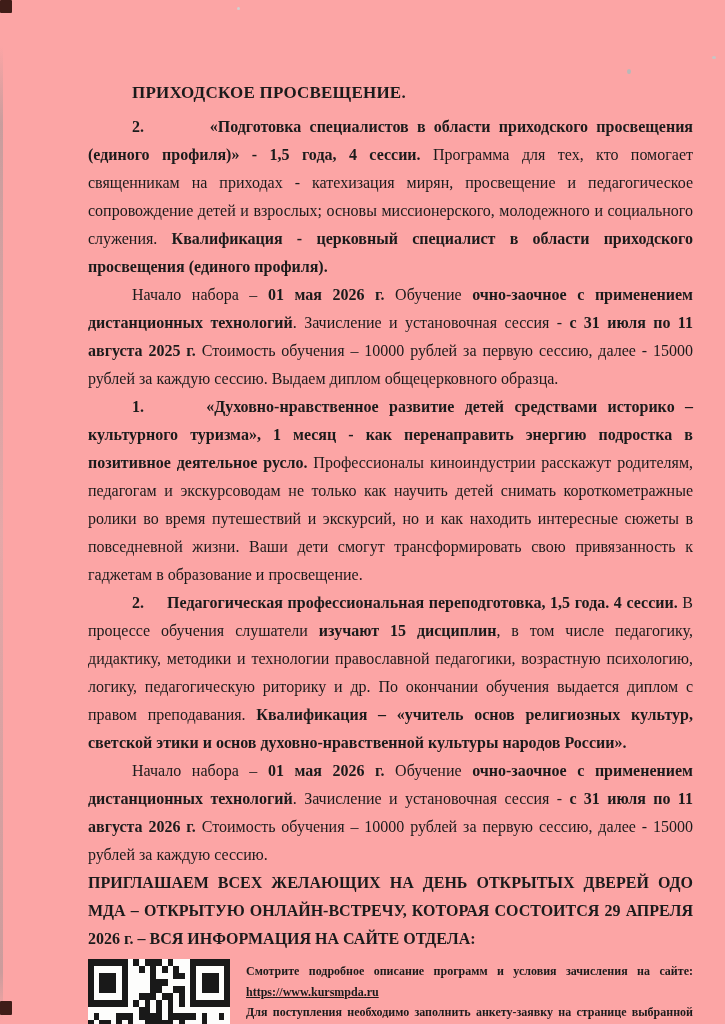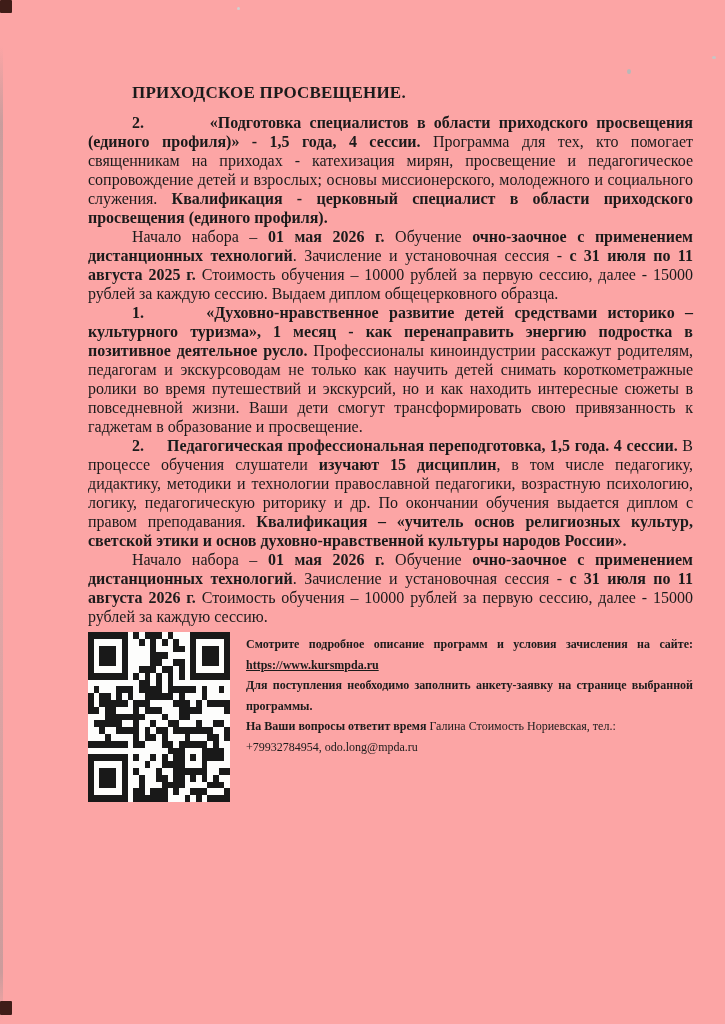--- a/index.html
+++ b/index.html
@@ -6,21 +6,21 @@
   .page{
     position:relative;
     width:725px;height:1024px;
     background:#fca5a5;
     font-family:"Liberation Serif","DejaVu Serif",serif;
     color:#1b1b1b;
     overflow:hidden;
     padding-left:28px;
   }
   .content{padding:82px 60px 0 60px;}
-  p.para{margin:0;font-size:16px;line-height:19px;text-align:justify;}
+  p.para{margin:0;font-size:16px;line-height:28px;text-align:justify;}
   .indent{text-indent:44px;}
   h1.h,h2.h{font-size:17px;line-height:21px;font-weight:bold;margin:0 0 10px 44px;letter-spacing:.2px;}
   h2.h{margin:6px 0 3px 44px;}
   .mt7{margin-top:7px;}
   .mt9{margin-top:9px;}
   .invite{margin-top:12px;font-weight:bold;font-size:16.5px;line-height:21px;text-align:justify;}
   .b{font-weight:bold;}
   .u{text-decoration:underline;}
   .qr-row{display:flex;margin-top:6px;}
   .qr-box{width:142px;margin-right:16px;}
@@ -60,20 +60,21 @@
     <h1 class="h">ПРИХОДСКОЕ ПРОСВЕЩЕНИЕ.</h1>
 
     <p class="para indent"><span class="b">2.&nbsp;&nbsp;&nbsp;&nbsp;&nbsp;&nbsp;&nbsp;&nbsp;«Подготовка специалистов в области приходского просвещения (единого профиля)» - 1,5 года, 4 сессии. </span><span>Программа для тех, кто помогает священникам на приходах - катехизация мирян, просвещение и педагогическое сопровождение детей и взрослых; основы миссионерского, молодежного и социального служения. </span><span class="b">Квалификация - церковный специалист в области приходского просвещения (единого профиля).</span></p>
     <p class="para indent"><span>Начало набора – </span><span class="b">01 мая 2026 г. </span><span>Обучение </span><span class="b">очно-заочное с применением дистанционных технологий</span><span>. Зачисление и установочная сессия - </span><span class="b">с 31 июля по 11 августа 2025 г. </span><span>Стоимость обучения – 10000 рублей за первую сессию, далее - 15000 рублей за каждую сессию. Выдаем диплом общецерковного образца.</span></p>
 
 
     <p class="para indent"><span class="b">1.&nbsp;&nbsp;&nbsp;&nbsp;&nbsp;&nbsp;«Духовно-нравственное развитие детей средствами историко – культурного туризма», 1 месяц - как перенаправить энергию подростка в позитивное деятельное русло. </span><span>Профессионалы киноиндустрии расскажут родителям, педагогам и экскурсоводам не только как научить детей снимать короткометражные ролики во время путешествий и экскурсий, но и как находить интересные сюжеты в повседневной жизни. Ваши дети смогут трансформировать свою привязанность к гаджетам в образование и просвещение.</span></p>
     <p class="para indent mt9"><span class="b">2.&nbsp;&nbsp;&nbsp;&nbsp;&nbsp;Педагогическая профессиональная переподготовка, 1,5 года. 4 сессии. </span><span>В процессе обучения слушатели </span><span class="b">изучают 15 дисциплин</span><span>, в том числе педагогику, дидактику, методики и технологии православной педагогики, возрастную психологию, логику, педагогическую риторику и др. По окончании обучения выдается диплом с правом преподавания. </span><span class="b">Квалификация – «учитель основ религиозных культур, светской этики и основ духовно-нравственной культуры народов России».</span></p>
     <p class="para indent"><span>Начало набора – </span><span class="b">01 мая 2026 г. </span><span>Обучение </span><span class="b">очно-заочное с применением дистанционных технологий</span><span>. Зачисление и установочная сессия - </span><span class="b">с 31 июля по 11 августа 2026 г. </span><span>Стоимость обучения – 10000 рублей за первую сессию, далее - 15000 рублей за каждую сессию.</span></p>
 
+    <p class="para invite"><span class="b">ПРИГЛАШАЕМ ВСЕХ ЖЕЛАЮЩИХ НА ДЕНЬ ОТКРЫТЫХ ДВЕРЕЙ ОДО МДА – ОТКРЫТУЮ ОНЛАЙН-ВСТРЕЧУ, КОТОРАЯ СОСТОИТСЯ 29 АПРЕЛЯ 2026 г. – ВСЯ ИНФОРМАЦИЯ НА САЙТЕ ОТДЕЛА:</span></p>
 
     <div class="qr-row">
       <div class="qr-box">
         <svg id="qr-svg" viewBox="0 0 25 25" preserveAspectRatio="none" shape-rendering="crispEdges" xmlns="http://www.w3.org/2000/svg">
             <rect x="0" y="0" width="25" height="25" fill="#fdfdfc"></rect>
             <rect x="0" y="0" width="1" height="1" fill="#191919"></rect>
             <rect x="1" y="0" width="1" height="1" fill="#191919"></rect>
             <rect x="2" y="0" width="1" height="1" fill="#191919"></rect>
             <rect x="3" y="0" width="1" height="1" fill="#191919"></rect>
             <rect x="4" y="0" width="1" height="1" fill="#191919"></rect>

